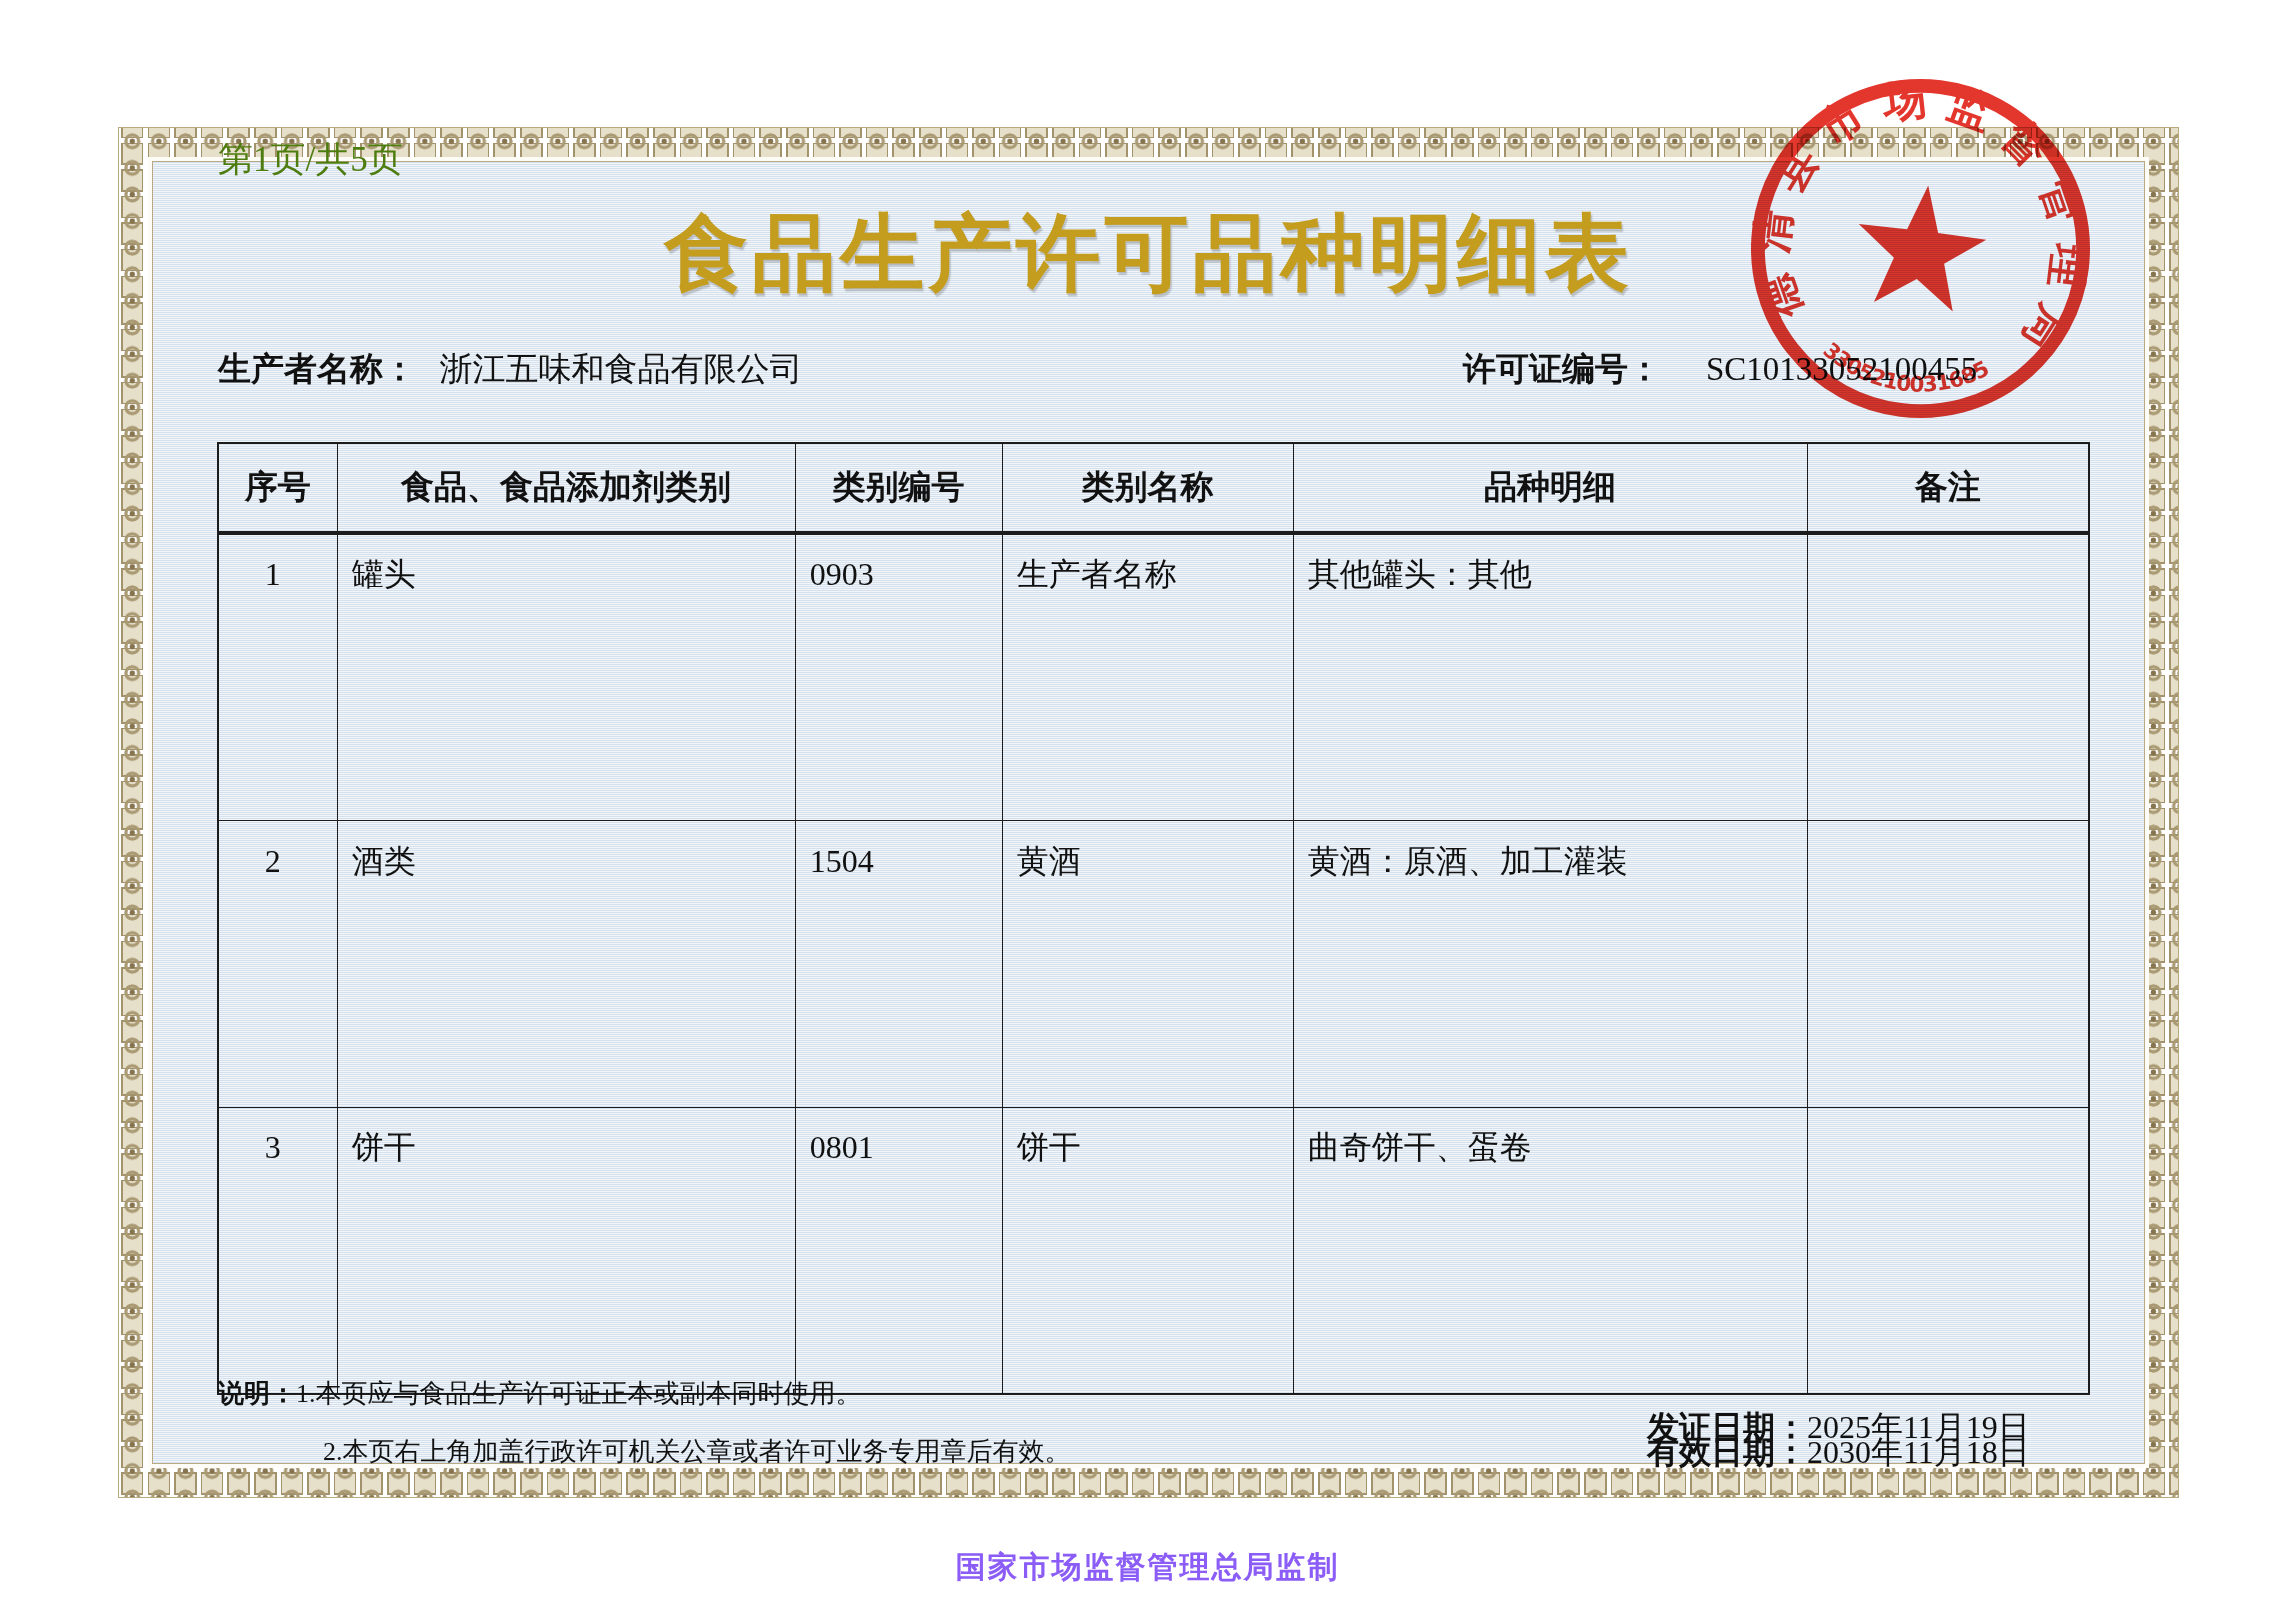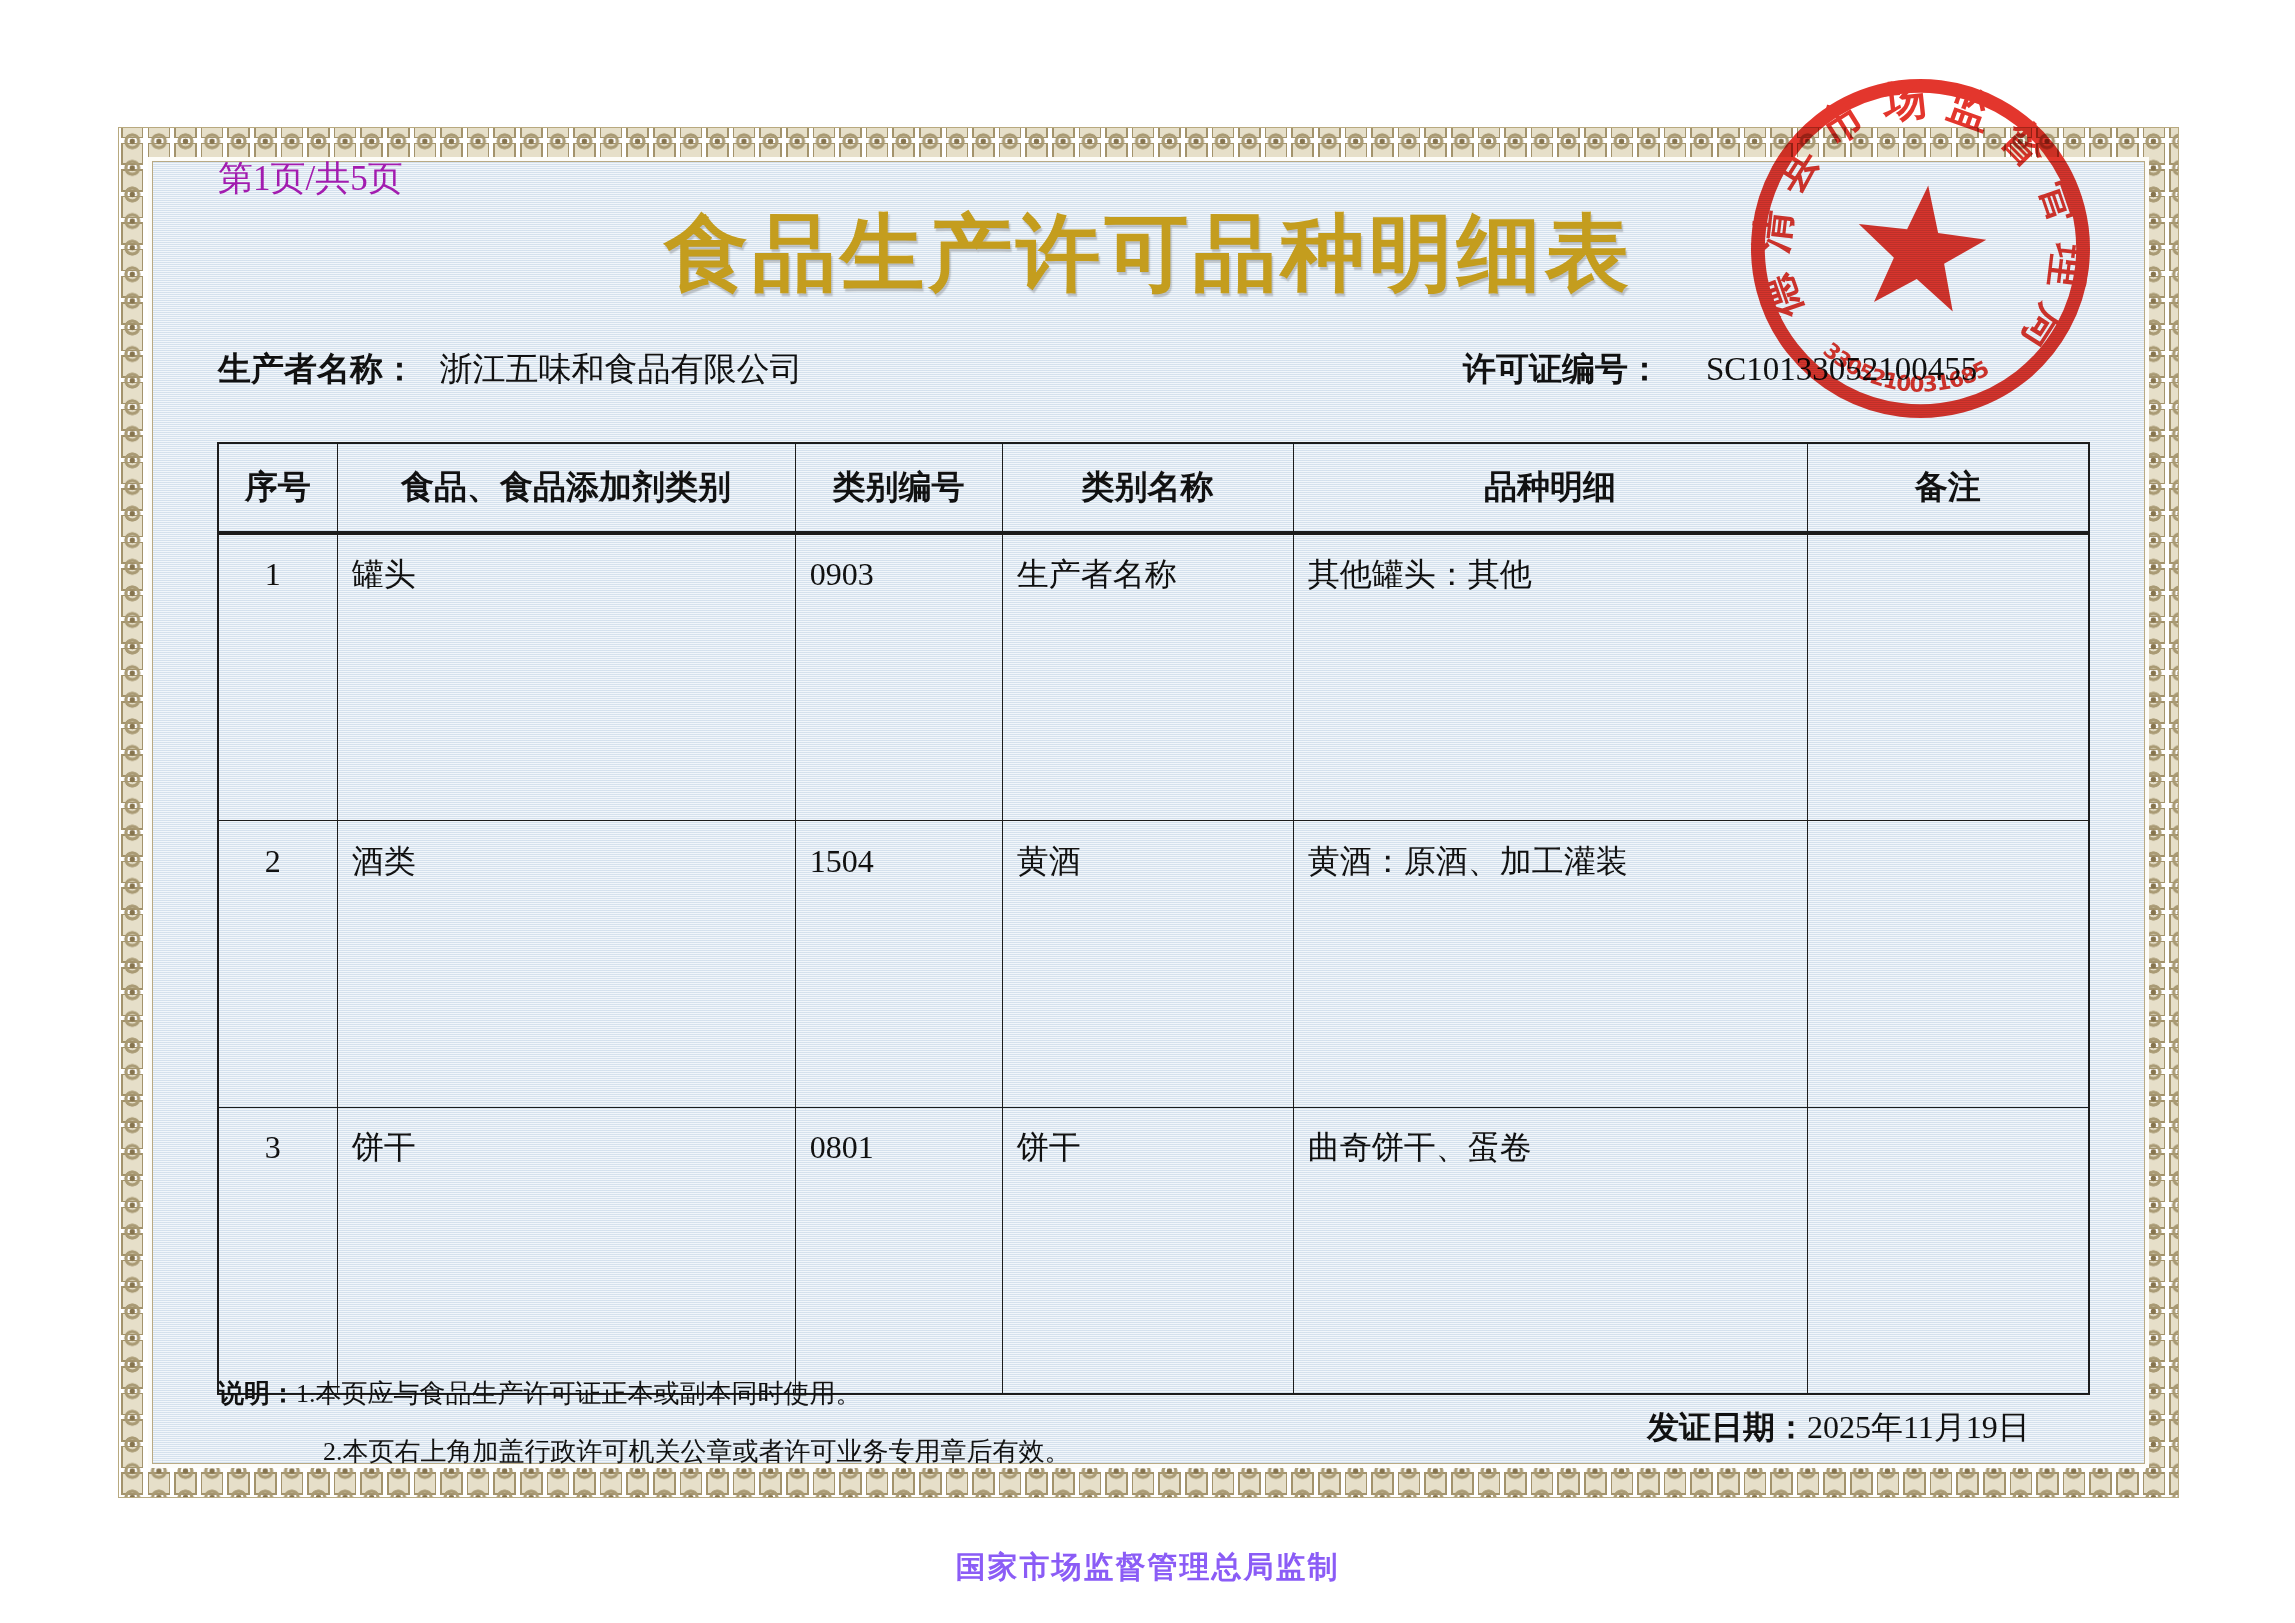--- a/index.html
+++ b/index.html
@@ -33,22 +33,22 @@
   .panel{
     position:absolute;inset:32px;
     background-color:#e3ecf5;
     background-image:repeating-linear-gradient(180deg, rgba(255,255,255,0.55) 0 1px, rgba(176,198,219,0.28) 1px 2px);
     border:4.6px solid #fdfcf7;
     box-shadow:inset 0 0 0 1px #b9aa84;
   }
 
   
   .pageno{
-    position:absolute;left:102px;top:35px;
-    font-size:35px;line-height:1.1;color:#a21caf;
+    position:absolute;left:102px;top:16px;
+    font-size:35px;line-height:1.1;color:#4d7c0f;
   }
   .title{
     position:absolute;left:0;right:0;top:81px;
     text-align:center;
     font-size:84px;line-height:1.15;font-weight:bold;
     letter-spacing:4.1px;
     color:#c49d1e;
     text-shadow:1.5px 3.1px 1.5px rgba(110,110,110,0.35);
   }
   .meta-row{position:absolute;top:225px;display:flex;align-items:baseline;font-size:33px;line-height:1.2;}
@@ -175,20 +175,23 @@
 
     <div class="note-line note-1">
       <span class="note-label">说明：</span><span>1.本页应与食品生产许可证正本或副本同时使用。</span>
     </div>
     <div class="note-line note-2">
       <span>2.本页右上角加盖行政许可机关公章或者许可业务专用章后有效。</span>
     </div>
 
     <div class="date-line date-issue">
       <span class="date-label">发证日期：</span><span>2025年11月19日</span>
+    </div>
+    <div class="date-line date-valid">
+      <span class="date-label">有效日期：</span><span>2030年11月18日</span>
     </div>
   </div>
 
   <div class="stamp">
     <svg viewBox="0 0 800 800" width="409" height="409">
       <g transform="rotate(7 400 400)" fill="#e1251b">
         <circle cx="400" cy="400" r="318" fill="none" stroke="#e1251b" stroke-width="27"></circle>
         <polygon points="400,276 430.6,365.9 525.6,367.2 449.5,424.1 477.6,514.8 400,460 322.4,514.8 350.5,424.1 274.4,367.2 369.4,365.9"></polygon>
         <defs>
           <path id="arcTop" d="M 215 585 A 262 262 0 1 1 585 585" fill="none"></path>

